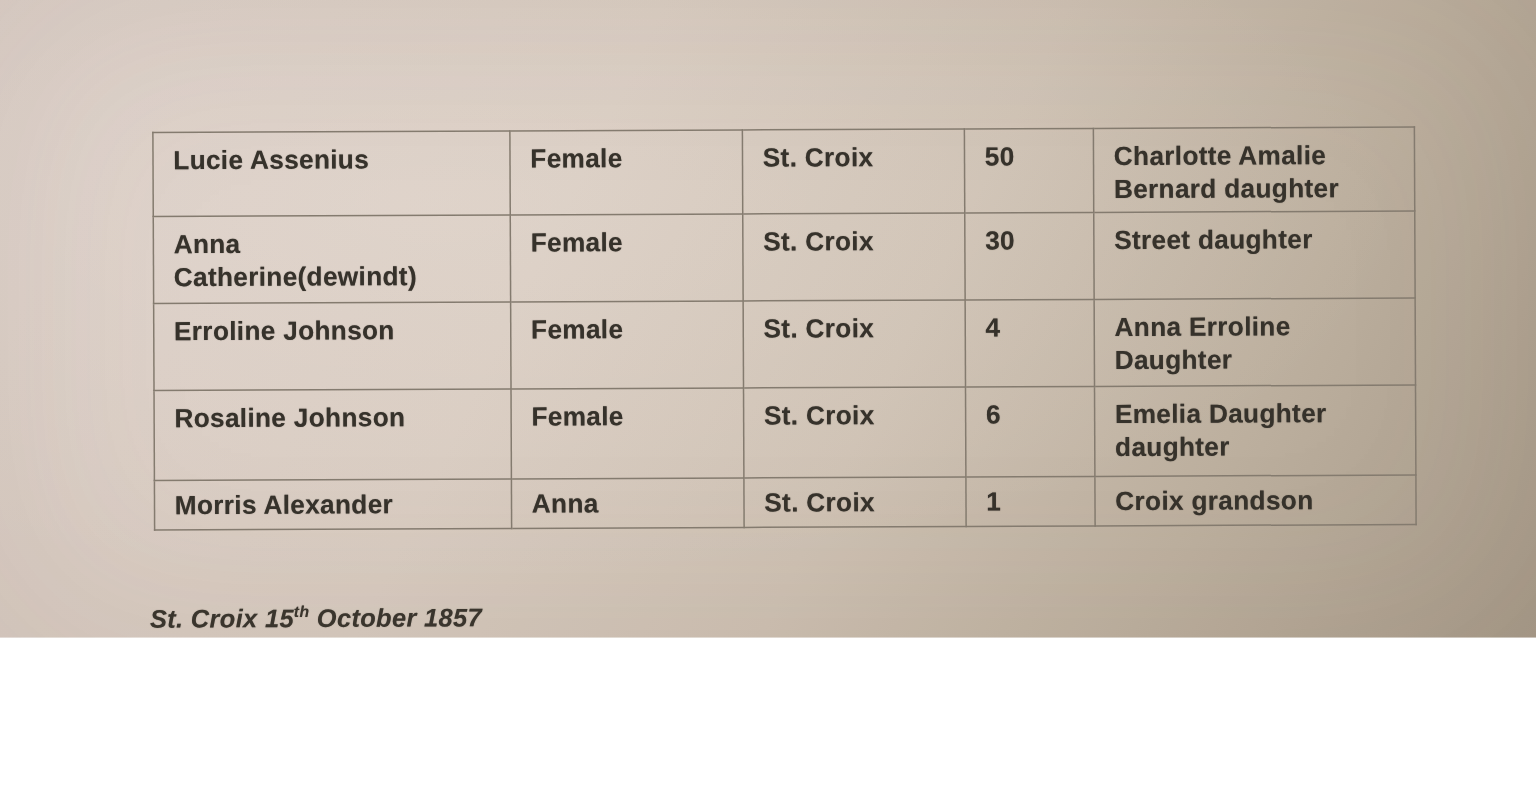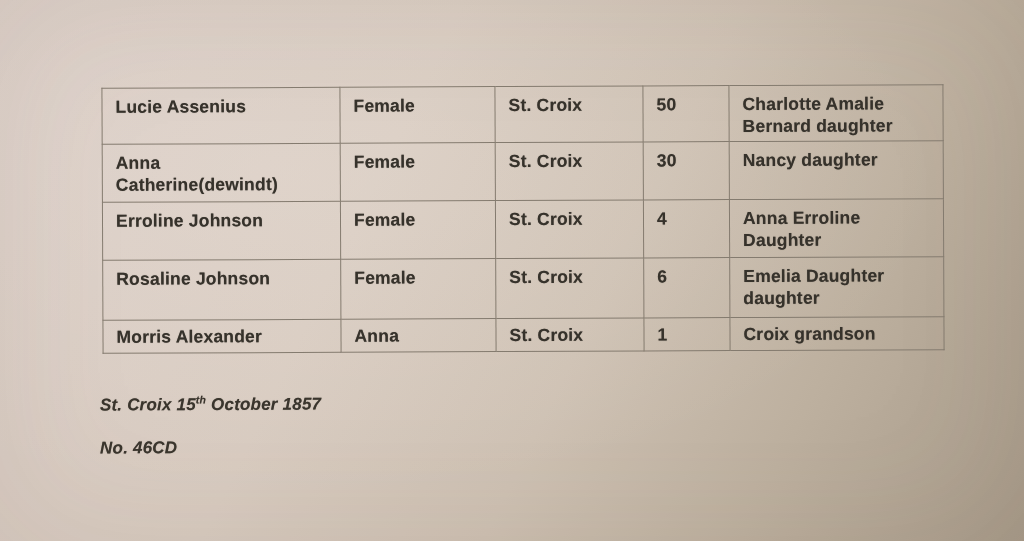--- a/index.html
+++ b/index.html
@@ -6,21 +6,21 @@
     margin: 0;
     padding: 0;
     width: 1024px;
     height: 541px;
     overflow: hidden;
     font-family: "Liberation Sans", sans-serif;
   }
   .photo {
     position: relative;
     width: 1024px;
-    height: 541px;
+    height: 425px;
     background:
       radial-gradient(95% 90% at 28% 32%, rgba(255,250,246,0.16), rgba(255,250,246,0) 68%),
       linear-gradient(116deg, #dccfc8 0%, #d8cbc0 36%, #cec1b3 58%, #bdb09f 78%, #a89b8a 100%);
     box-shadow: inset 0 0 140px rgba(95,80,62,0.10);
   }
   .doc-table {
     position: absolute;
     left: 102px;
     top: 86px;
     width: 841px;
@@ -52,21 +52,21 @@
     left: 100px;
     top: 392px;
     transform: rotate(-0.25deg);
     color: #3a352d;
     font-weight: 700;
     font-style: italic;
     font-size: 17px;
     letter-spacing: 0.2px;
     text-shadow: 0 0 0.7px rgba(58,53,45,0.5);
   }
-  .footer-line { margin: 4px 0 24px 0; line-height: 1.1; }
+  .footer-line { margin: 12px 0 24px 0; line-height: 1.1; text-align: center; }
   .footer-line sup {
     font-size: 0.62em;
     vertical-align: super;
     line-height: 0;
   }
 </style>
 </head>
 <body>
 
 <div class="photo">
@@ -85,21 +85,21 @@
         <td>Female</td>
         <td>St. Croix</td>
         <td>50</td>
         <td>Charlotte Amalie Bernard daughter</td>
       </tr>
       <tr class="r2">
         <td class="col-name">Anna Catherine(dewindt)</td>
         <td>Female</td>
         <td>St. Croix</td>
         <td>30</td>
-        <td>Nancy daughter</td>
+        <td>Street daughter</td>
       </tr>
       <tr class="r3">
         <td class="col-name">Erroline Johnson</td>
         <td>Female</td>
         <td>St. Croix</td>
         <td>4</td>
         <td>Anna Erroline Daughter</td>
       </tr>
       <tr class="r4">
         <td class="col-name">Rosaline Johnson</td>
@@ -113,16 +113,15 @@
         <td>Anna</td>
         <td>St. Croix</td>
         <td>1</td>
         <td>Croix grandson</td>
       </tr>
     </tbody>
   </table>
 
   <div class="footer-block">
     <p class="footer-line"><span>St. Croix 15</span><sup>th</sup><span> October 1857</span></p>
-    <p class="footer-line">No. 46CD</p>
   </div>
 
 </div>
 
 </body></html>

